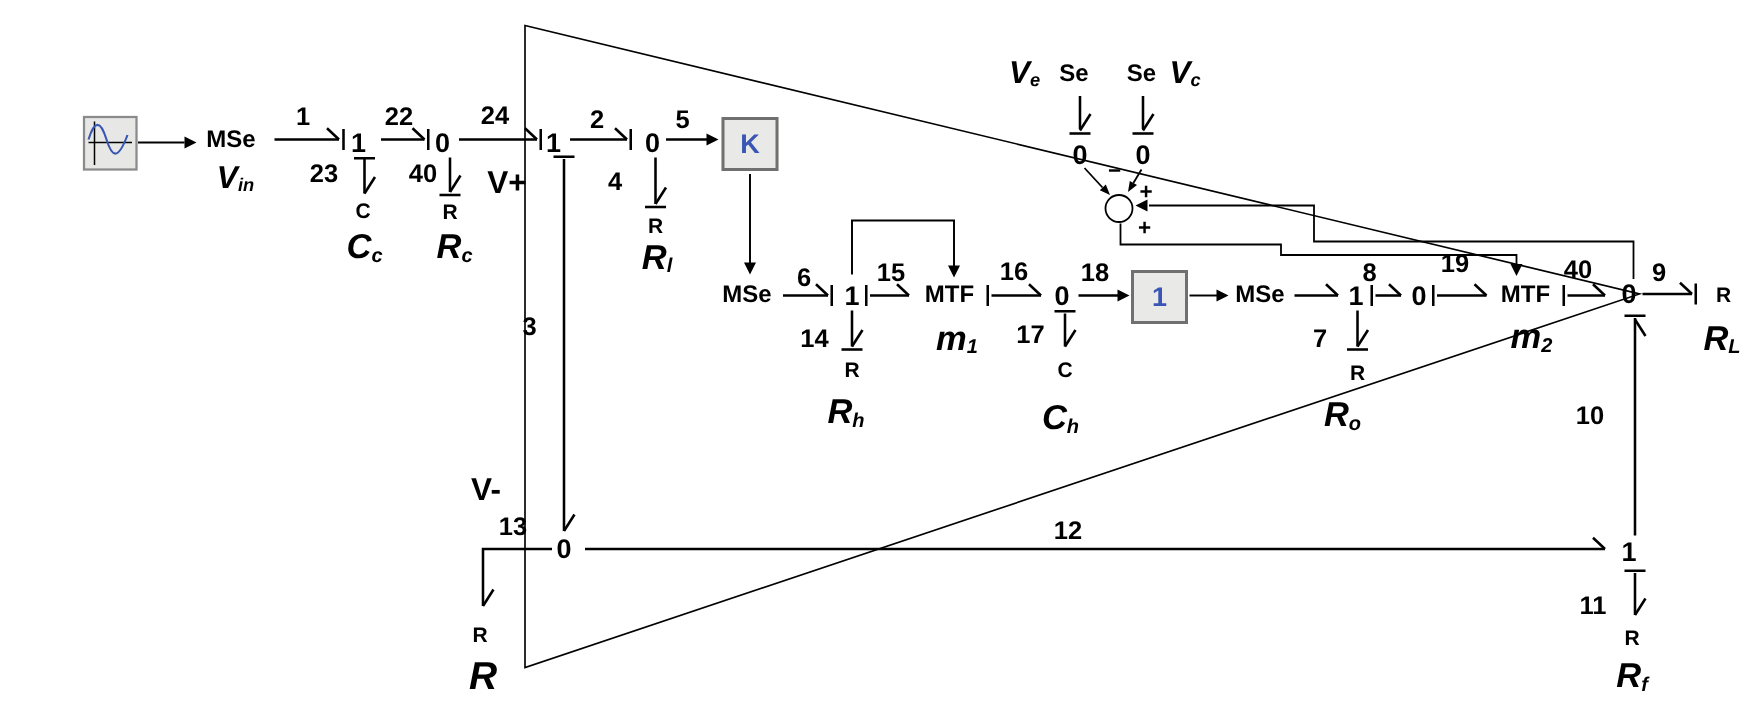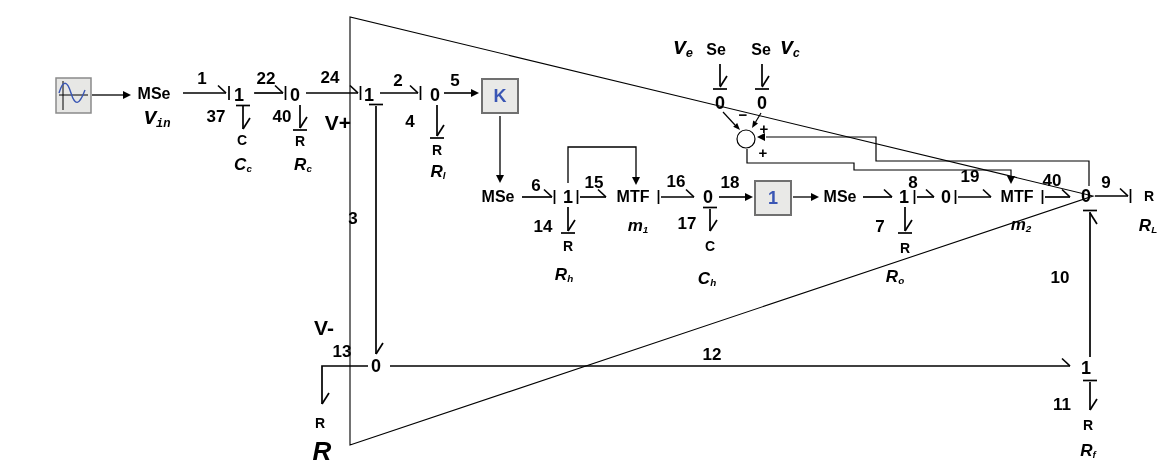--- a/index.html
+++ b/index.html
@@ -8,22 +8,22 @@
   #wires{position:absolute;left:0;top:0;}
   .lbl{position:absolute;transform:translate(-50%,-50%);font-weight:bold;white-space:nowrap;line-height:1;}
   .title{font-size:27px;font-style:italic;transform:none;}
   .num{font-size:17px;}
   .jx{font-size:18px;}
   .elem{font-size:14px;}
   .src{font-size:16px;}
   .mtf{font-size:16px;}
   .node{font-size:21px;}
   .sign{font-size:15px;font-weight:bold;}
-  .param{font-size:17px;font-style:italic;}
-  .vlbl{font-size:21px;font-style:italic;font-family:Liberation Mono, monospace;}
+  .param{font-size:23px;font-style:italic;}
+  .vlbl{font-size:21px;font-style:italic;}
   .bigparam{font-size:26px;font-style:italic;}
   .sub{font-size:0.58em;font-style:italic;vertical-align:-0.18em;}
   .block{position:absolute;width:38px;height:36px;background:var(--block-fill,#e9e9e7);
          border:2px solid var(--block-border,#707070);box-sizing:border-box;
          display:flex;align-items:center;justify-content:center;
          font-weight:bold;font-size:18px;color:var(--accent,#3a56b4);}
 </style>
 </head>
 <body>
 
@@ -257,18 +257,18 @@
   <div class="lbl num" style="left:1062px;top:404px">11</div>
   <div class="lbl num" style="left:712px;top:354px">12</div>
   <div class="lbl num" style="left:342px;top:351px">13</div>
   <div class="lbl num" style="left:543px;top:226px">14</div>
   <div class="lbl num" style="left:594px;top:182px">15</div>
   <div class="lbl num" style="left:676px;top:181px">16</div>
   <div class="lbl num" style="left:687px;top:223px">17</div>
   <div class="lbl num" style="left:730px;top:182px">18</div>
   <div class="lbl num" style="left:970px;top:176px">19</div>
   <div class="lbl num" style="left:1052px;top:180px">40</div>
-  <div class="lbl num" style="left:216px;top:116px">37</div>
+  <div class="lbl num" style="left:216px;top:116px">23</div>
   <div class="lbl num" style="left:266px;top:78px">22</div>
   <div class="lbl num" style="left:282px;top:116px">40</div>
   <div class="lbl num" style="left:330px;top:77px">24</div>
 
 </div>
 
 </body></html>

